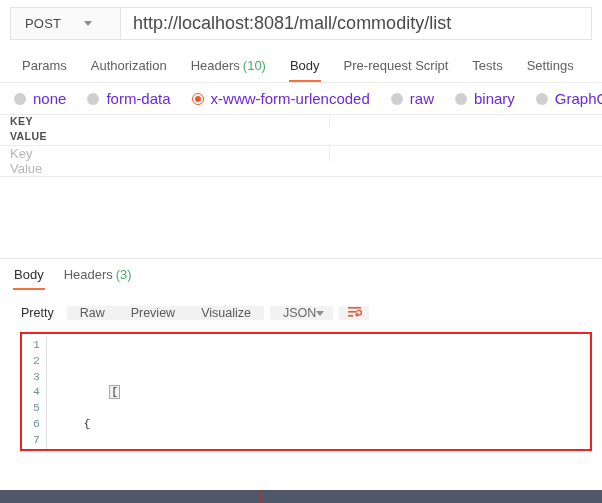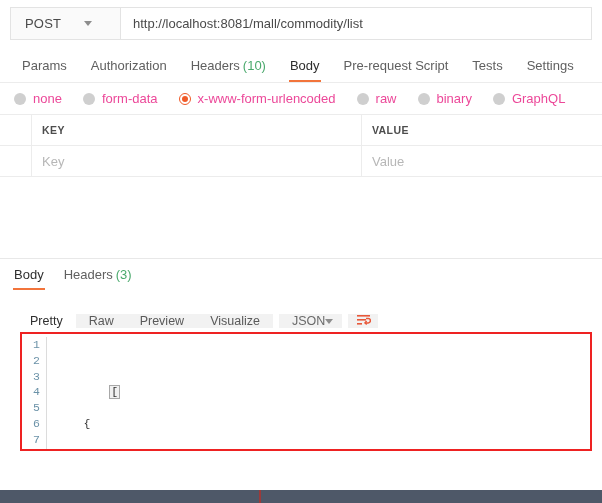--- a/index.html
+++ b/index.html
@@ -47,21 +47,21 @@
     width: 0; height: 0;
     border-left: 4px solid transparent;
     border-right: 4px solid transparent;
     border-top: 5px solid #8d8d8d;
   }
   .url-input {
     flex: 1;
     display: flex;
     align-items: center;
     padding-left: 12px;
-    font-size: 13px;
+    font-size: 18px;
     color: #4a4a4a;
     background: #ffffff;
     cursor: text;
     overflow: hidden;
     white-space: nowrap;
   }
 
   
   .req-tabs {
     display: flex;
@@ -117,25 +117,25 @@
     width: 10px; height: 10px;
   }
   .radio-item.selected .radio-dot::after {
     content: "";
     position: absolute;
     left: 2px; top: 2px;
     width: 6px; height: 6px;
     border-radius: 50%;
     background: #f05a28;
   }
-  .radio-label { font-size: 13px; color: #ec4899; }
+  .radio-label { font-size: 15px; color: #6d28d9; }
 
   
   .kvtable { border-top: 1px solid #ececec; }
-  .kvrow { display: flex; height: 30px; }
+  .kvrow { display: flex; height: 30px; flex-direction: column; }
   .kvrow.head {
     border-bottom: 1px solid #ececec;
     background: #ffffff;
   }
   .kvrow.data { border-bottom: 1px solid #ececec; }
   .kv-gutter {
     width: 31px;
     border-right: 1px solid #ececec;
     flex: none;
   }
@@ -191,24 +191,24 @@
     content: "";
     position: absolute;
     left: 9px; right: 9px; bottom: 0;
     height: 2px;
     background: #f2743b;
   }
 
   
   .view-toolbar {
     display: flex;
-    align-items: flex-end;
+    align-items: center;
     height: 30px;
     margin: 8px 0 0 0;
-    padding-left: 17px;
+    padding-left: 8px;
   }
   .view-btn {
     display: flex;
     align-items: center;
     padding: 0 13px;
     font-size: 12.5px;
     color: #5a5a5a;
     background: #f2f2f2;
     cursor: pointer;
     white-space: nowrap;

